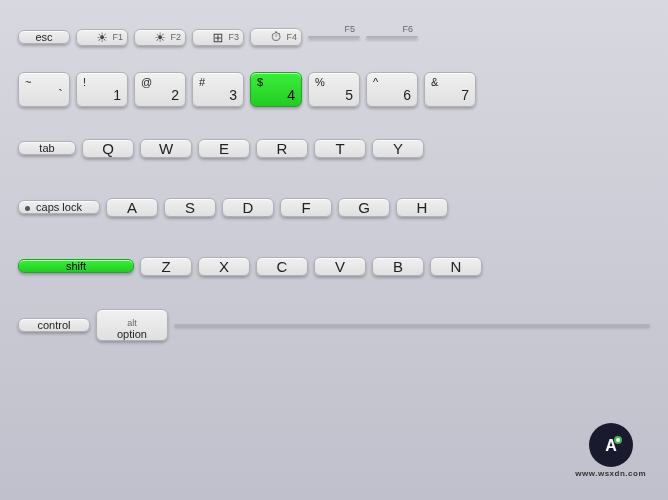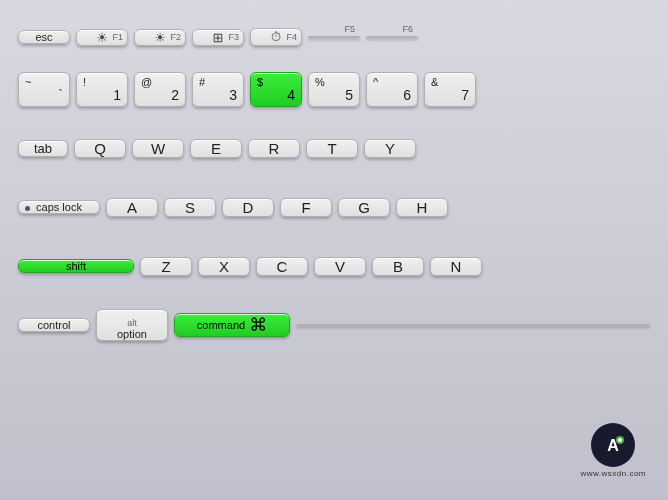--- a/index.html
+++ b/index.html
@@ -60,21 +60,21 @@
     .key-f4 { width: 52px; font-size: 10px; }
     .key-f5 { width: 52px; font-size: 10px; }
     .key-f6 { width: 52px; font-size: 10px; }
 
     
     .row2 { height: 52px; }
     .key-num { width: 52px; font-size: 13px; }
 
     
     .row3 { height: 52px; }
-    .key-tab { width: 50px; font-size: 13px; }
+    .key-tab { width: 58px; font-size: 11px; }
     .key-letter { width: 52px; font-size: 15px; font-weight: 500; }
     .key-y { width: 52px; font-size: 15px; font-weight: 500; }
 
     
     .row4 { height: 52px; }
     .key-caps { width: 82px; font-size: 11px; text-align: right; }
     .key-h { width: 52px; }
 
     
     .row5 { height: 52px; }
@@ -166,21 +166,21 @@
       align-items: center;
       justify-content: center;
       font-size: 20px;
       color: #fff;
       font-weight: bold;
     }
 
     .watermark-text {
       font-size: 8px;
       color: #333;
-      font-weight: normal;
+      font-weight: bold;
       letter-spacing: 0.5px;
     }
 
     .dot-bullet {
       position: absolute;
       left: 6px;
       top: 5px;
       width: 5px;
       height: 5px;
       background: #555;
@@ -333,24 +333,20 @@
   </div>
 
   <div class="key-row row6">
     <div class="key key-control">
       <span style="font-size:11px;">control</span>
     </div>
     <div class="key key-option">
       <span style="font-size:9px; color:#666;margin-top:8px;">alt</span>
       <span style="font-size:11px;">option</span>
     </div>
-    <div class="key key-command key-highlighted" style="flex-direction:row; gap:4px;">
-      <span style="font-size:11px;">command</span>
-      <span class="cmd-symbol">⌘</span>
-    </div>
     <div class="key key-space">
     </div>
   </div>
 
 
   <div class="watermark">
     <div class="watermark-logo">
       <svg width="30" height="30" viewBox="0 0 30 30">
         <circle cx="15" cy="15" r="14" fill="#1a1a2e"></circle>
         <text x="15" y="21" text-anchor="middle" font-size="16" font-weight="bold" fill="white" font-family="Arial">A</text>

